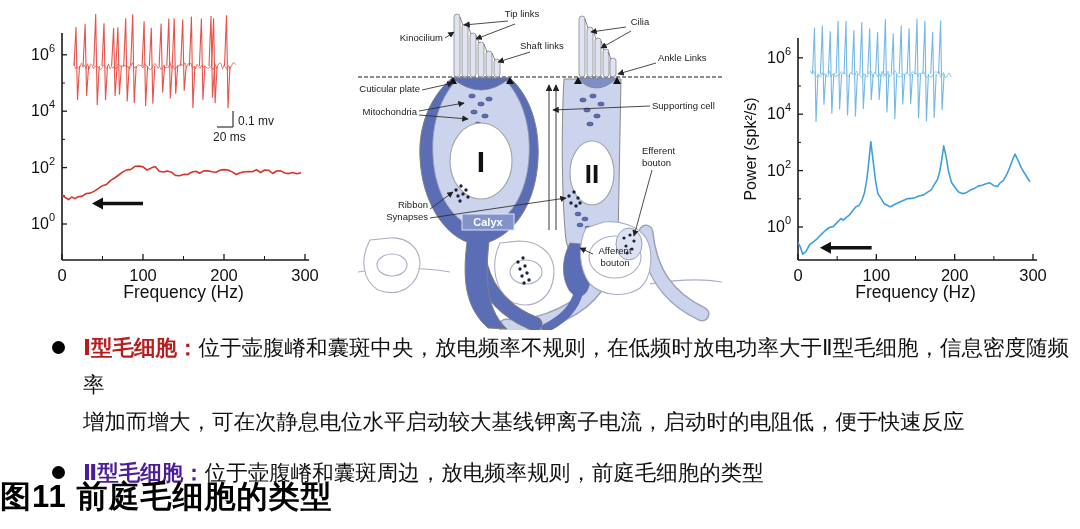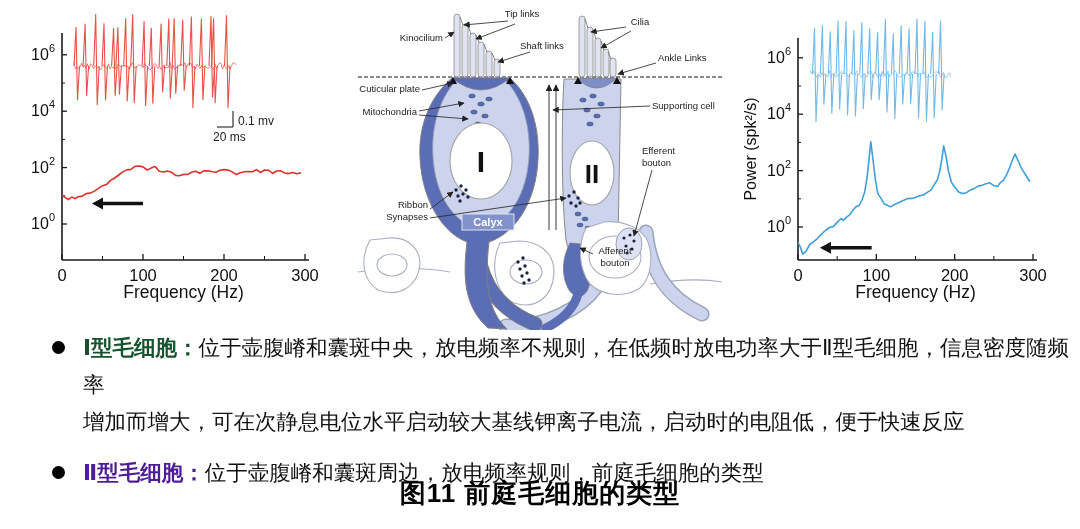--- a/index.html
+++ b/index.html
@@ -10,22 +10,22 @@
   #chart-left{left:0;}
   #diagram{left:350px;}
   #chart-right{left:740px;}
   .bullets{position:absolute;left:0;top:330px;width:1080px;}
   .bullet{position:relative;padding-left:83px;padding-right:10px;
           font-size:21.5px;line-height:37px;margin-bottom:14px;}
   .bullet .dot{position:absolute;left:52px;top:11px;width:13px;height:13px;
                border-radius:50%;background:#000;}
   .bullet .label{font-weight:bold;}
   .bullet .body{white-space:pre-line;}
-  .fig-title{position:absolute;left:0;top:476px;width:1080px;text-align:center;
-             font-size:26px;font-weight:bold;letter-spacing:1px;color:#000;}
+  .fig-title{position:absolute;left:0;top:476px;width:1080px;
+             font-size:31px;font-weight:bold;letter-spacing:1px;color:#000;}
   svg text{font-family:"Liberation Sans","DejaVu Sans",sans-serif;}
 </style>
 </head>
 <body>
 
 <div class="canvas">
 
   <svg id="chart-left" class="chart" width="340" height="310" viewBox="0 0 340 310">
       <line x1="62" y1="33" x2="62" y2="260" stroke="#1a1a1a" stroke-width="1.6"></line>
       <line x1="62" y1="260" x2="309" y2="260" stroke="#1a1a1a" stroke-width="1.6"></line>
@@ -304,21 +304,21 @@
       <path d="M159.2,74 L161.2,25.4 L162.7,104.4 L164.7,74" fill="none" stroke="#74b9e6" stroke-width="1.1"></path>
       <path d="M167.1,74 L169.1,28.3 L170.6,104.1 L172.6,74" fill="none" stroke="#74b9e6" stroke-width="1.1"></path>
       <path d="M175.0,74 L177.0,18.8 L178.5,118.4 L180.5,74" fill="none" stroke="#74b9e6" stroke-width="1.1"></path>
       <path d="M182.9,74 L184.9,20.7 L186.4,121.5 L188.4,74" fill="none" stroke="#74b9e6" stroke-width="1.1"></path>
       <path d="M190.7,74 L192.7,31.8 L194.2,118.1 L196.2,74" fill="none" stroke="#74b9e6" stroke-width="1.1"></path>
       <path d="M198.6,74 L200.6,20.6 L202.1,109.9 L204.1,74" fill="none" stroke="#74b9e6" stroke-width="1.1"></path>
     </svg>
 
   <div class="bullets">
     <div class="bullet">
-      <span class="dot"></span><span class="label" style="color: #14532d;">Ⅰ型毛细胞：</span><span class="body">位于壶腹嵴和囊斑中央，放电频率不规则，在低频时放电功率大于Ⅱ型毛细胞，信息密度随频率
+      <span class="dot"></span><span class="label" style="color: #b91c1c;">Ⅰ型毛细胞：</span><span class="body">位于壶腹嵴和囊斑中央，放电频率不规则，在低频时放电功率大于Ⅱ型毛细胞，信息密度随频率
 增加而增大，可在次静息电位水平启动较大基线钾离子电流，启动时的电阻低，便于快速反应</span>
     </div>
     <div class="bullet">
       <span class="dot"></span><span class="label" style="color: #4c1d95; text-align: right;">Ⅱ型毛细胞：</span><span class="body">位于壶腹嵴和囊斑周边，放电频率规则，前庭毛细胞的类型</span>
     </div>
   </div>
 
   <div class="fig-title">图11  前庭毛细胞的类型</div>
 </div>
 

